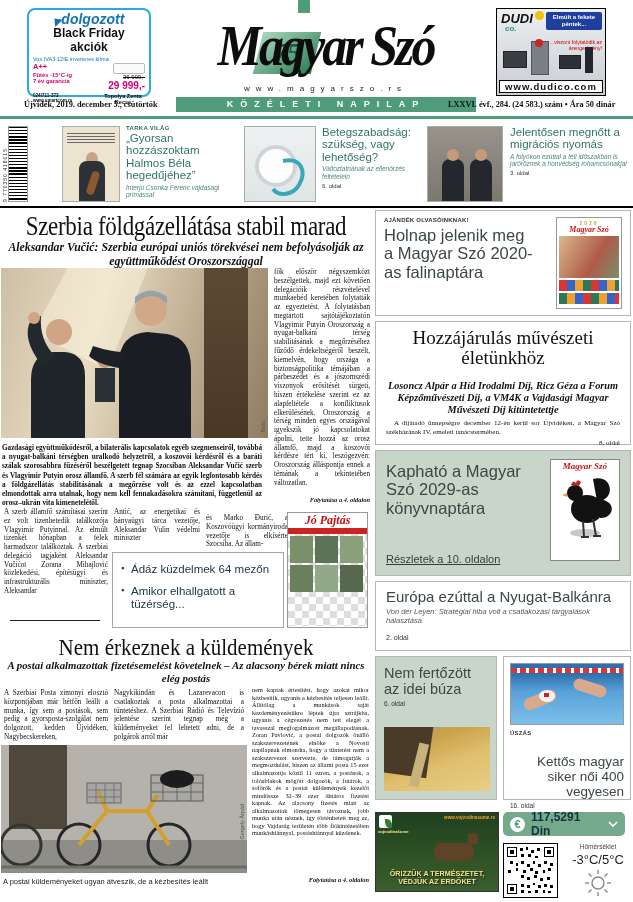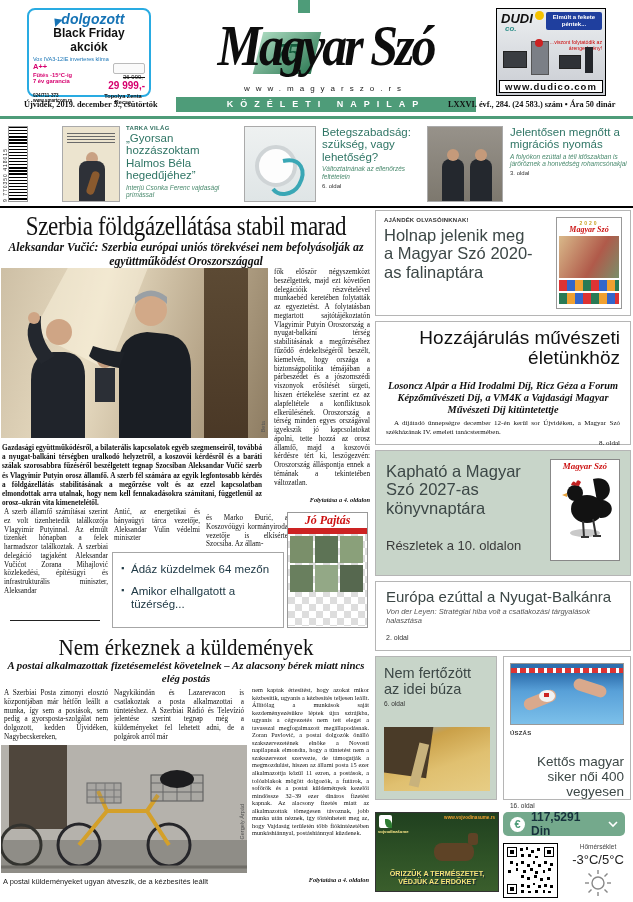--- a/index.html
+++ b/index.html
@@ -148,29 +148,29 @@
   .sb-gift .sb-title{width:152px;}
   .wallcal{position:absolute;right:8px;top:6px;width:66px;height:92px;border:1px solid #999;background:#fff;
            box-sizing:border-box;padding:2px;text-align:center;}
   .wc-year{font-size:5px;color:#c9a227;font-weight:bold;letter-spacing:2px;}
   .wc-title{font-family:"Liberation Serif",serif;font-style:italic;font-weight:bold;font-size:8px;color:#c11;line-height:1;}
   .wc-photo{margin-top:2px;height:42px;background:linear-gradient(120deg,#d9b98a,#b05a4a 60%,#7a8f6a);}
   .wc-grid{margin-top:2px;height:11px;background:repeating-linear-gradient(90deg,#d33 0 8px,#36c 8px 16px,#f0a030 16px 24px,#2a7a55 24px 32px);}
   .wc-grid2{margin-top:2px;height:11px;background:repeating-linear-gradient(90deg,#2a7a55 0 8px,#f0a030 8px 16px,#36c 16px 24px,#d33 24px 32px);}
 
   .sb-art{left:375px;top:321px;width:256px;height:124px;padding:4px 10px;}
-  .art-head{font-family:Liberation Sans, sans-serif;font-size:19px;text-align:right;line-height:1.05;margin-top:2px;}
+  .art-head{font-family:Liberation Serif, serif;font-size:19px;text-align:center;line-height:1.05;margin-top:2px;}
   .art-sub{font-family:"Liberation Serif",serif;font-style:italic;font-weight:bold;font-size:10.3px;
            text-align:center;line-height:1.15;margin-top:12px;}
   .art-body{font-family:"Liberation Serif",serif;font-size:7px;text-align:justify;margin-top:4px;text-indent:8px;line-height:1.25;}
   .art-pg{font-family:"Liberation Serif",serif;font-size:7px;text-align:right;margin-top:2px;}
 
   .sb-book{left:375px;top:450px;width:256px;height:126px;background:#c8d5c9;padding:8px 10px;}
   .sb-book .sb-title{width:140px;}
-  .sb-note{position:absolute;left:10px;bottom:22px;font-size:13px;color:#3a3a3a;}
+  .sb-note{position:absolute;left:10px;bottom:10px;font-size:11px;color:#3a3a3a;text-decoration:underline;}
   .bookcov{position:absolute;right:10px;top:8px;width:70px;height:102px;background:#fff;border:1px solid #888;
            box-sizing:border-box;text-align:center;padding-top:2px;}
   .bc-title{font-family:"Liberation Serif",serif;font-style:italic;font-weight:bold;font-size:9px;color:#c11;line-height:1;}
 
   .sb-europe{left:375px;top:581px;width:256px;height:70px;padding:6px 10px;}
   .eu-title{font-size:15px;color:#3c4746;}
   .eu-sub{font-size:7.5px;font-style:italic;color:#555;line-height:1.25;margin-top:2px;width:220px;}
   .eu-pg{font-size:7px;color:#333;margin-top:8px;}
 
   .sb-wheat{left:375px;top:656px;width:122px;height:144px;background:#c8d5c9;padding:8px;}
@@ -402,21 +402,21 @@
   </div>
 
   <div class="abs sb sb-art">
     <div class="art-head">Hozzájárulás művészeti életünkhöz</div>
     <div class="art-sub">Losoncz Alpár a Híd Irodalmi Díj, Ricz Géza a Forum Képzőművészeti Díj, a VM4K a Vajdasági Magyar Művészeti Díj kitüntetettje</div>
     <div class="art-body">A díjátadó ünnepségre december 12-én kerül sor Újvidéken, a Magyar Szó székházának IV. emeleti tanácstermében.</div>
     <div class="art-pg">8. oldal</div>
   </div>
 
   <div class="abs sb sb-book">
-    <div class="sb-title">Kapható a Magyar Szó 2027-as könyvnaptára</div>
+    <div class="sb-title">Kapható a Magyar Szó 2029-as könyvnaptára</div>
     <div class="sb-note">Részletek a 10. oldalon</div>
     <div class="bookcov">
       <div class="bc-title">Magyar Szó</div>
       <svg width="60" height="82" viewBox="0 0 60 82">
         <ellipse cx="30" cy="62" rx="15" ry="4" fill="#c9c9c9"></ellipse>
         <path d="M38,8 C56,3 60,24 48,29 C62,32 58,48 45,47 Z" fill="#121212"></path>
         <ellipse cx="32" cy="38" rx="16" ry="14" fill="#121212"></ellipse>
         <circle cx="20" cy="22" r="8" fill="#121212"></circle>
         <path d="M16,14 q2,-6 5,-2 q1,-5 5,-1 l-2,4 Z" fill="#c22222"></path>
         <path d="M12,22 l-5,2 5,2 Z" fill="#e8a33d"></path>

